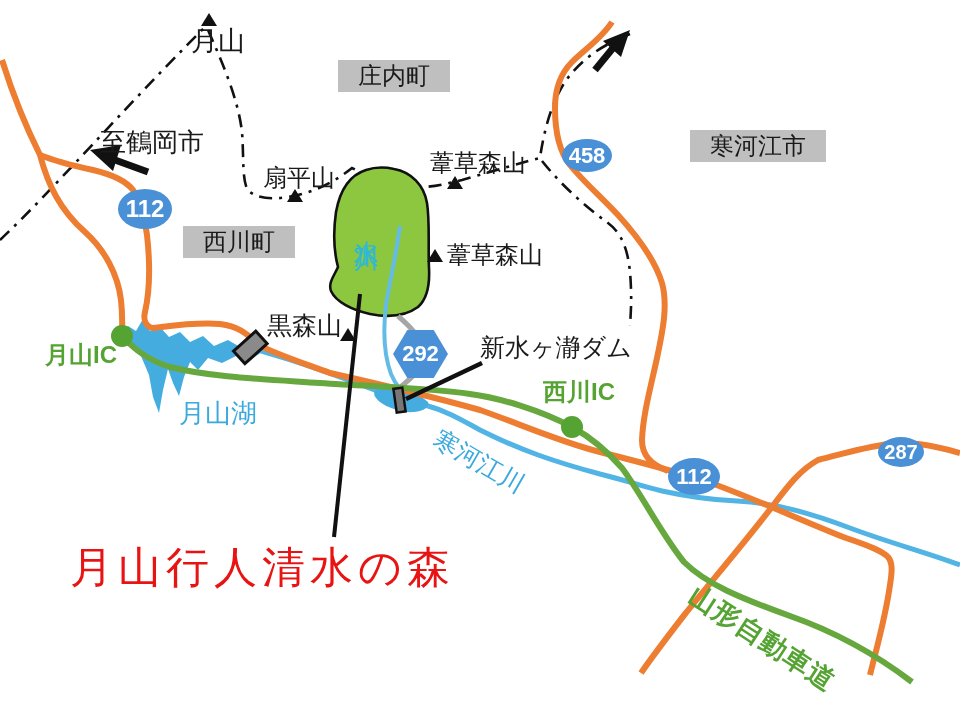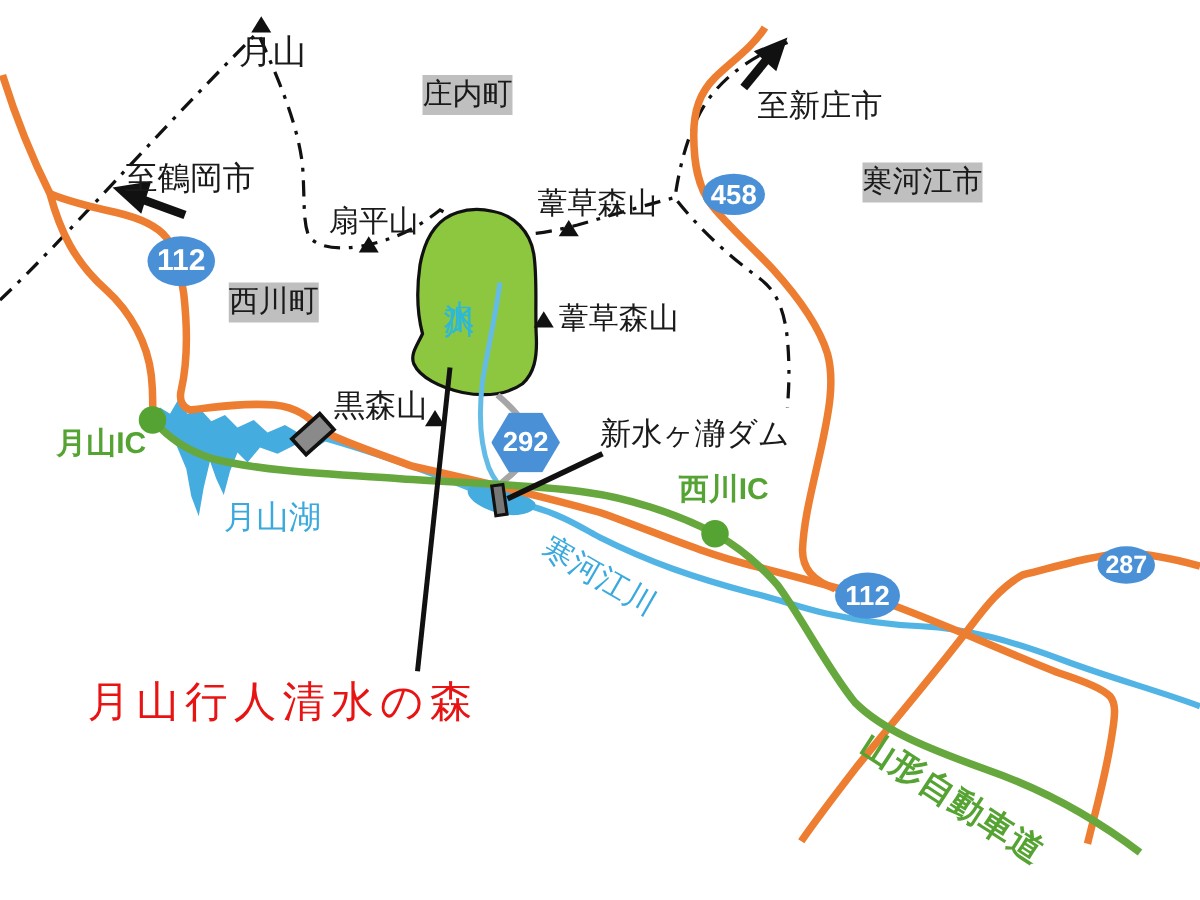--- a/index.html
+++ b/index.html
@@ -1,30 +1,30 @@
 <!DOCTYPE html>
 <html><head>
 <meta charset="utf-8">
 <style>
   html,body{margin:0;padding:0;background:#fff;}
   #map{position:relative;width:960px;height:720px;background:#ffffff;overflow:hidden;
        font-family:"Liberation Sans","DejaVu Sans",sans-serif;}
   #map svg{position:absolute;left:0;top:0;}
   .lbl{position:absolute;color:#1a1a1a;white-space:nowrap;line-height:1.15;}
-  .box{background:#bfbfbf;padding:2px 0;}
+  .box{background:#bfbfbf;padding:2px 20px;}
   .green{color:#55a332;font-weight:bold;}
   .blue{color:#3aa9dd;}
   .cyan{color:#2eb8d8;}
   .badge{position:absolute;display:flex;align-items:center;justify-content:center;
          background:#4a90d6;color:#fff;font-weight:bold;}
   .ellipse{border-radius:50%;}
   .hex{clip-path:polygon(0 50%,26% 0,74% 0,100% 50%,74% 100%,26% 100%);}
   .vert{writing-mode:vertical-rl;text-orientation:upright;letter-spacing:3px;}
   .rot{transform-origin:left top;}
-  #title{color:#e81414;font-size:34px;letter-spacing:5px;}
+  #title{color:#e81414;font-size:43px;letter-spacing:5px;}
 </style>
 </head>
 <body>
 
 <div id="map">
 
   <svg width="960" height="720" viewBox="0 0 960 720">
 
     <g stroke="#111" stroke-width="2.6" fill="none" stroke-dasharray="13 7 3 7">
       <path d="M 0,240 C 55,188 120,112 205,27"></path>
@@ -77,21 +77,20 @@
   </svg>
 
   <div class="badge ellipse" style="left:118px;top:189px;width:54px;height:40px;font-size:24px;">112</div>
   <div class="badge ellipse" style="left:562px;top:139px;width:50px;height:33px;font-size:22px;">458</div>
   <div class="badge hex" style="left:393px;top:330px;width:55px;height:48px;font-size:22px;">292</div>
   <div class="badge ellipse" style="left:668px;top:458px;width:52px;height:37px;font-size:22px;">112</div>
   <div class="badge ellipse" style="left:878px;top:437px;width:46px;height:30px;font-size:20px;">287</div>
 
   <div class="lbl" style="left:191px;top:26px;font-size:27px;">月山</div>
   <div class="lbl box" style="left:338px;top:60px;font-size:24px;">庄内町</div>
-  <div class="lbl" style="left:606px;top:71px;font-size:25px;">至新庄市</div>
   <div class="lbl box" style="left:690px;top:130px;font-size:24px;">寒河江市</div>
   <div class="lbl" style="left:100px;top:128px;font-size:26px;">至鶴岡市</div>
   <div class="lbl" style="left:263px;top:164px;font-size:24px;">扇平山</div>
   <div class="lbl" style="left:430px;top:149px;font-size:24px;">葦草森山</div>
   <div class="lbl box" style="left:183px;top:226px;font-size:24px;">西川町</div>
   <div class="lbl" style="left:447px;top:241px;font-size:24px;">葦草森山</div>
   <div class="lbl" style="left:267px;top:311px;font-size:25px;">黒森山</div>
   <div class="lbl" style="left:464px;top:333px;font-size:25px;margin-left:16px;">新水ヶ瀞ダム</div>
   <div class="lbl green" style="left:45px;top:341px;font-size:24px;">月山IC</div>
   <div class="lbl green" style="left:543px;top:378px;font-size:24px;">西川IC</div>

